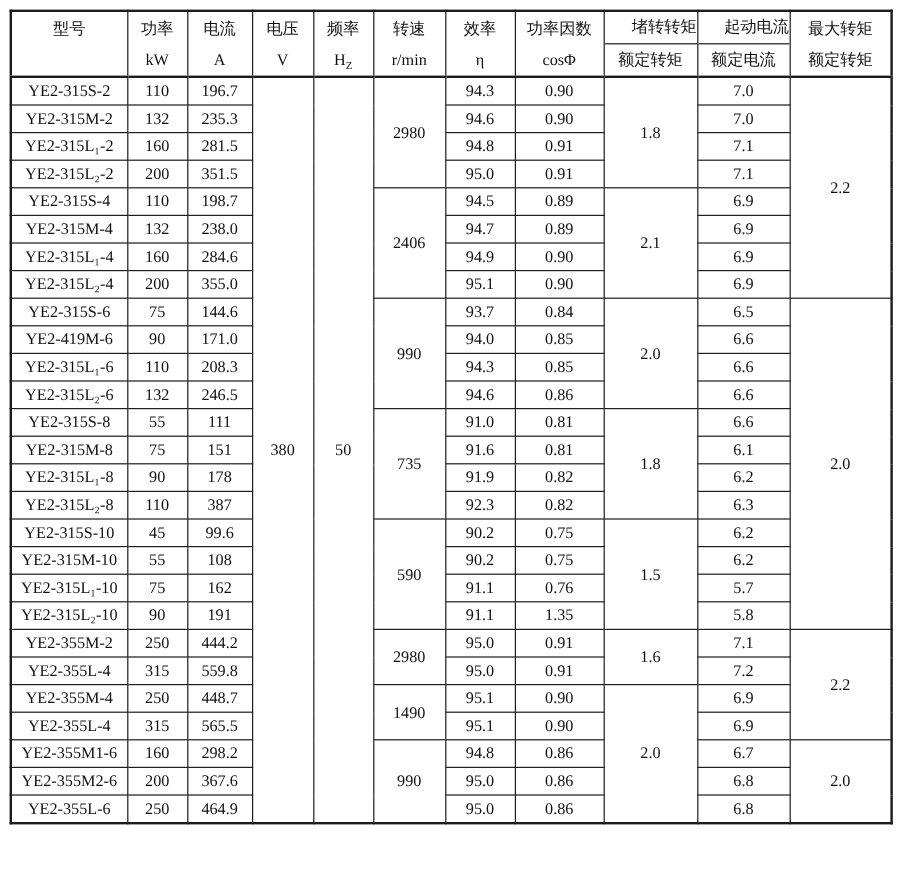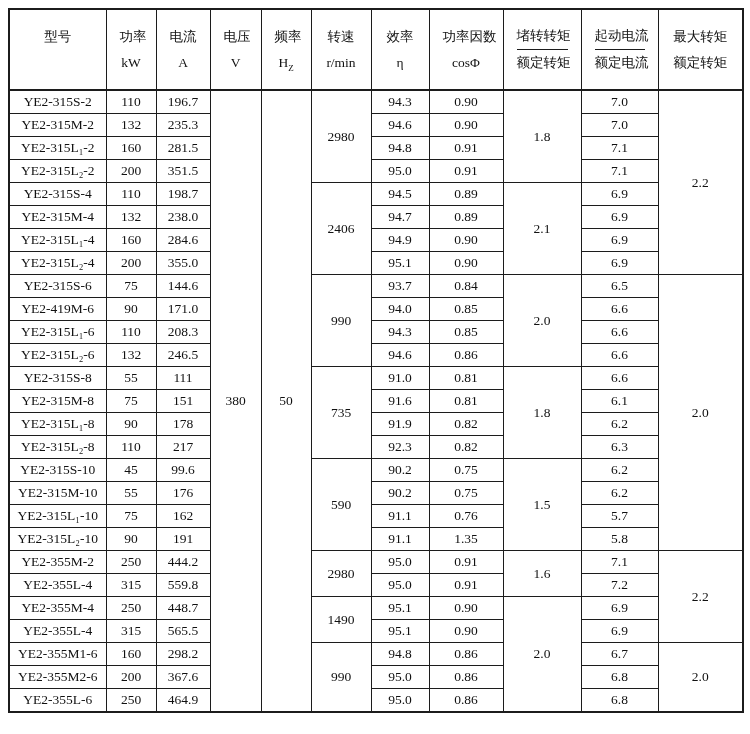--- a/index.html
+++ b/index.html
@@ -32,21 +32,21 @@
     padding: 0;
     text-align: center;
     vertical-align: middle;
     font-weight: normal;
     font-size: 13.5px;
     overflow: hidden;
     white-space: nowrap;
   }
   .spec-table thead th {
     border-bottom-width: 2px;
-    padding: 13px;
+    padding: 0;
   }
   .hline {
     height: 26px;
     line-height: 26px;
     font-size: 13.5px;
   }
   th.divided .l1 {
     border-bottom: 1px solid #1c1c1c;
     text-align: right;
   }
@@ -256,39 +256,39 @@
           <td>YE2-315L₁-8</td>
           <td>90</td>
           <td>178</td>
           <td>91.9</td>
           <td>0.82</td>
           <td>6.2</td>
         </tr>
         <tr>
           <td>YE2-315L₂-8</td>
           <td>110</td>
-          <td>217</td>
+          <td>387</td>
           <td>92.3</td>
           <td>0.82</td>
           <td>6.3</td>
         </tr>
         <tr>
           <td>YE2-315S-10</td>
           <td>45</td>
           <td>99.6</td>
           <td rowspan="4">590</td>
           <td>90.2</td>
           <td>0.75</td>
           <td rowspan="4">1.5</td>
           <td>6.2</td>
         </tr>
         <tr>
           <td>YE2-315M-10</td>
           <td>55</td>
-          <td>176</td>
+          <td>108</td>
           <td>90.2</td>
           <td>0.75</td>
           <td>6.2</td>
         </tr>
         <tr>
           <td>YE2-315L₁-10</td>
           <td>75</td>
           <td>162</td>
           <td>91.1</td>
           <td>0.76</td>

